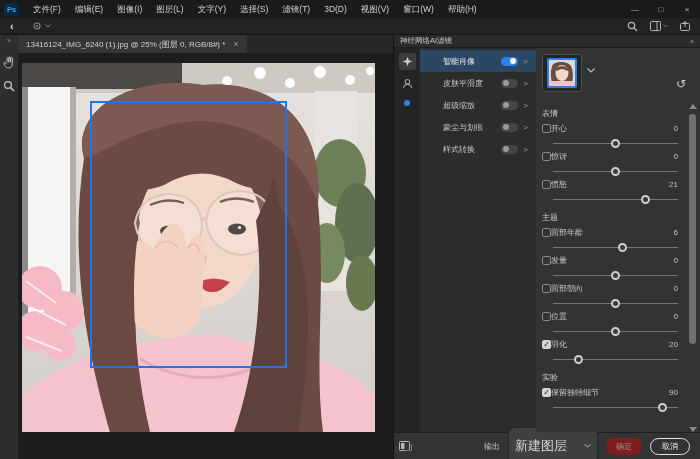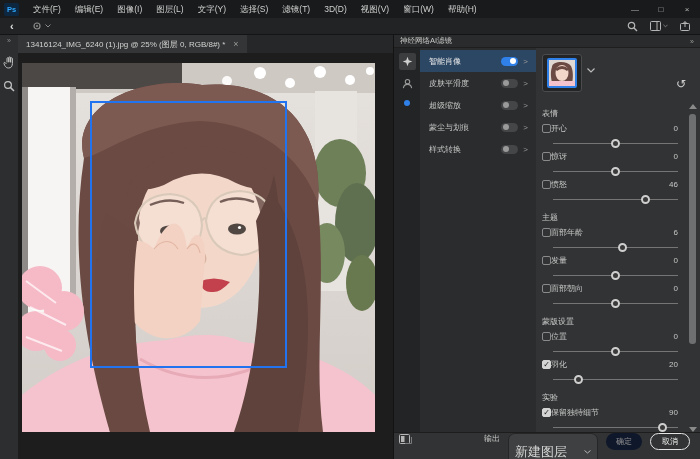--- a/index.html
+++ b/index.html
@@ -58,21 +58,21 @@
   .panel-header .more { margin-left:auto; color:#9a9a9a; font-size:7px; }
   .panel-body { flex:1; display:flex; overflow:hidden; }
 
   .rail { width:26px; background:#232425; display:flex; flex-direction:column; align-items:center; padding-top:5px; }
   .rail-item { width:17px; height:17px; display:flex; align-items:center; justify-content:center;
                border-radius:2px; margin-bottom:5px; }
   .rail-item.sel { background:#3c3d3e; }
   .beta-dot { width:6px; height:6px; border-radius:50%; background:#2f80e8; margin-top:3px; }
 
   .flist { width:116px; background:#2b2c2d; padding-top:2px; }
-  .flt-row { height:22px; display:flex; align-items:center; padding:0 8px 0 9px; gap:5px; }
+  .flt-row { height:22px; display:flex; align-items:center; padding:0 8px 0 23px; gap:5px; }
   .flt-row.sel { background:#2c4764; }
   .flt-label { flex:1; font-size:8px; color:#c6c6c6; white-space:nowrap; overflow:hidden; }
   .flt-row.sel .flt-label { color:#eaeaea; }
   .toggle { width:17px; height:9px; border-radius:5px; background:#454647; position:relative; flex:none; }
   .toggle .knob { position:absolute; top:1.5px; left:2px; width:6px; height:6px; border-radius:50%; background:#9a9a9a; }
   .toggle.on { background:#2f80e8; }
   .toggle.on .knob { left:9px; background:#fff; }
   .flt-chev { color:#9a9a9a; font-size:8px; flex:none; }
 
   .settings { flex:1; position:relative; padding:6px 22px 0 6px; overflow:hidden; background:#323334; }
@@ -96,28 +96,28 @@
   .shandle { position:absolute; top:0; width:9px; height:9px; border-radius:50%; background:#3a3a3a;
              border:2px solid #cfcfcf; transform:translateX(-5px); }
 
   .vscroll { position:absolute; right:3px; top:56px; width:9px; height:328px; }
   .vs-arrow { width:0; height:0; border-left:4px solid transparent; border-right:4px solid transparent; margin:0 auto; }
   .vs-up { border-bottom:5px solid #8a8a8a; }
   .vs-down { border-top:5px solid #8a8a8a; position:absolute; bottom:0; left:0; right:0; margin:auto; }
   .vs-thumb { position:absolute; top:10px; left:1px; width:7px; height:230px; background:#6e6f70; border-radius:3px; }
 
   .panel-footer { height:27px; background:#323334; border-top:1px solid #1d1d1d; display:flex;
-                  align-items:flex-start; padding:0 10px 0 5px; gap:8px; }
+                  align-items:center; padding:0 10px 0 5px; gap:8px; }
   .preview-ic { margin-right:auto; }
   .out-label { font-size:8px; color:#c6c6c6; }
   .out-select { width:90px; height:16px; background:#3f4041; border:1px solid #262626; border-radius:7px;
                 display:flex; align-items:center; padding:18px 6px; font-size:13px; color:#d6d6d6; }
   .out-select .sel-chev { margin-left:auto; }
   .btn { height:17px; border-radius:9px; font-size:8px; display:flex; align-items:center; justify-content:center; }
-  .btn-ok { width:36px; background:#0f172a; color:#8f8f8f; }
+  .btn-ok { width:36px; background:#7f1d1d; color:#8f8f8f; }
   .btn-cancel { width:40px; background:transparent; border:1px solid #e4e4e4; color:#efefef; }
 </style>
 </head>
 <body>
 
 <div class="menubar">
   <div class="ps-logo">Ps</div>
   <div class="menu-items" id="menu-items"><span class="menu-item">文件(F)</span><span class="menu-item">编辑(E)</span><span class="menu-item">图像(I)</span><span class="menu-item">图层(L)</span><span class="menu-item">文字(Y)</span><span class="menu-item">选择(S)</span><span class="menu-item">滤镜(T)</span><span class="menu-item">3D(D)</span><span class="menu-item">视图(V)</span><span class="menu-item">窗口(W)</span><span class="menu-item">帮助(H)</span></div>
   <div class="win-controls">
     <div class="win-btn">—</div>
@@ -369,21 +369,21 @@
               </div>
               <div class="strack-wrap">
                 <div class="strack"></div>
                 <div class="shandle" style="left: 50%;"></div>
               </div>
             </div>
             <div class="srow">
               <div class="srow-top">
                 <span class="cb"></span>
                 <span class="slabel">愤怒</span>
-                <span class="sval">46</span>
+                <span class="sval">21</span>
               </div>
               <div class="strack-wrap">
                 <div class="strack"></div>
                 <div class="shandle" style="left: 74%;"></div>
               </div>
             </div>
             <div class="sec-title">主题</div>
             <div class="srow">
               <div class="srow-top">
                 <span class="cb"></span>
@@ -410,21 +410,20 @@
               <div class="srow-top">
                 <span class="cb"></span>
                 <span class="slabel">面部朝向</span>
                 <span class="sval">0</span>
               </div>
               <div class="strack-wrap">
                 <div class="strack"></div>
                 <div class="shandle" style="left: 50%;"></div>
               </div>
             </div>
-            <div class="sec-title">蒙版设置</div>
             <div class="srow">
               <div class="srow-top">
                 <span class="cb"></span>
                 <span class="slabel">位置</span>
                 <span class="sval">0</span>
               </div>
               <div class="strack-wrap">
                 <div class="strack"></div>
                 <div class="shandle" style="left: 50%;"></div>
               </div>

